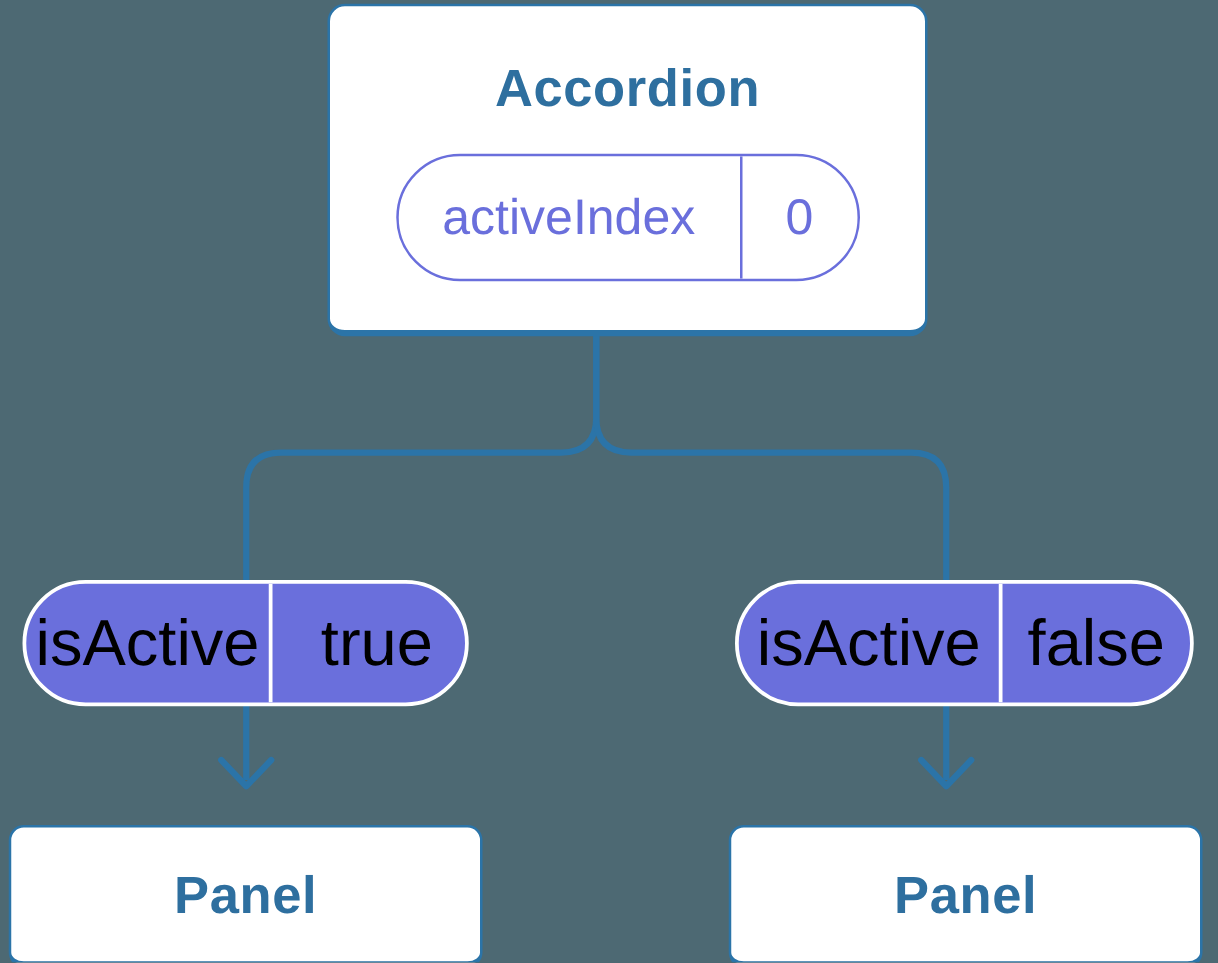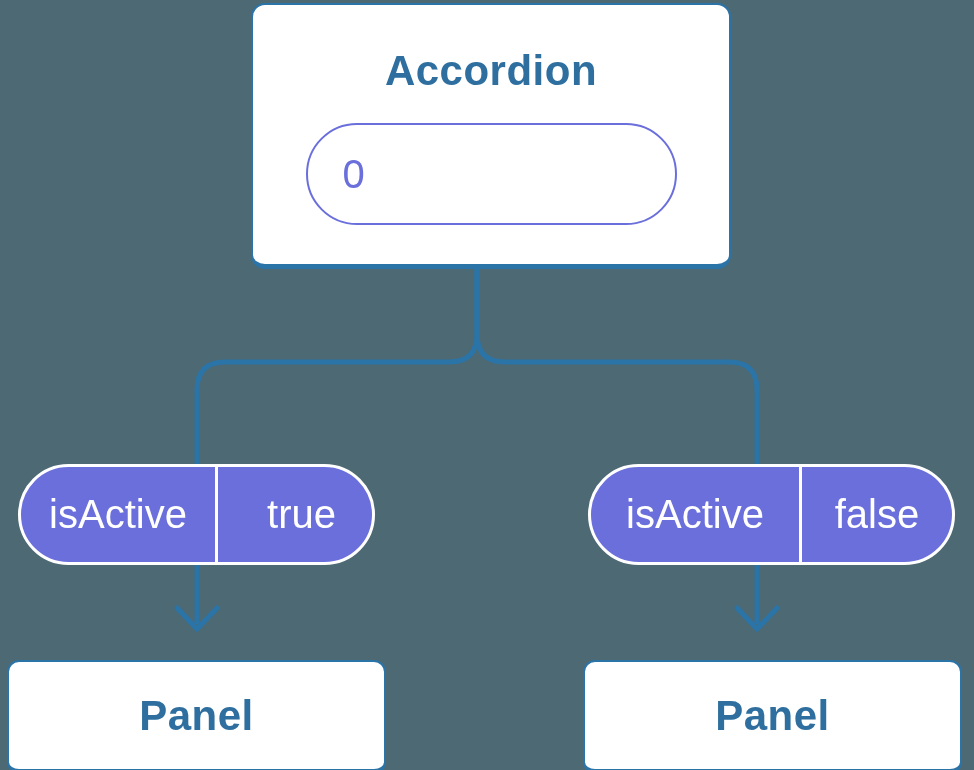--- a/index.html
+++ b/index.html
@@ -31,21 +31,21 @@
     flex-direction: column;
     align-items: center;
   }
   .card-title {
     color: #2e6f9f;
     font-size: 42px;
     font-weight: 600;
     letter-spacing: 0.5px;
   }
   .accordion-card {
-    left: 251px; top: 3px;
+    left: 262px; top: 3px;
     width: 480px; height: 266px;
     justify-content: flex-start;
     padding-top: 42px;
   }
   .state-pill {
     margin-top: 28px;
     width: 371px; height: 102px;
     box-sizing: border-box;
     background: #ffffff;
     border: 2px solid #6a6fdc;
@@ -73,22 +73,22 @@
     position: absolute;
     z-index: 2;
     height: 101px;
     box-sizing: border-box;
     background: #6a6fdc;
     border: 3px solid #ffffff;
     border-radius: 51px;
     display: flex;
     align-items: stretch;
     overflow: hidden;
-    color: #ffffff;
-    font-size: 40px;
+    color: #000000;
+    font-size: 52px;
     top: 464px;
   }
   .prop-pill .pill-name {
     flex: 1;
     display: flex;
     align-items: center;
     justify-content: center;
     border-right: 3px solid #ffffff;
   }
   .prop-pill .pill-value {
@@ -117,20 +117,21 @@
   <svg class="connectors" width="974" height="770" viewBox="0 0 974 770">
     <path d="M 477 268 V 334 Q 477 362 449 362 H 225 Q 197 362 197 390 V 624" fill="none" stroke="#2b74a8" stroke-width="5"></path>
     <path d="M 477 268 V 334 Q 477 362 505 362 H 729 Q 757 362 757 390 V 624" fill="none" stroke="#2b74a8" stroke-width="5"></path>
     <path d="M 177 608 L 197 629 L 217 608" fill="none" stroke="#2b74a8" stroke-width="5" stroke-linecap="round" stroke-linejoin="round"></path>
     <path d="M 737 608 L 757 629 L 777 608" fill="none" stroke="#2b74a8" stroke-width="5" stroke-linecap="round" stroke-linejoin="round"></path>
   </svg>
 
   <div class="card accordion-card">
     <div class="card-title">Accordion</div>
     <div class="state-pill">
+      <div class="pill-name">activeIndex</div>
       <div class="pill-value">0</div>
     </div>
   </div>
 
   <div class="prop-pill prop-pill-left">
     <div class="pill-name">isActive</div>
     <div class="pill-value">true</div>
   </div>
 
   <div class="prop-pill prop-pill-right">

